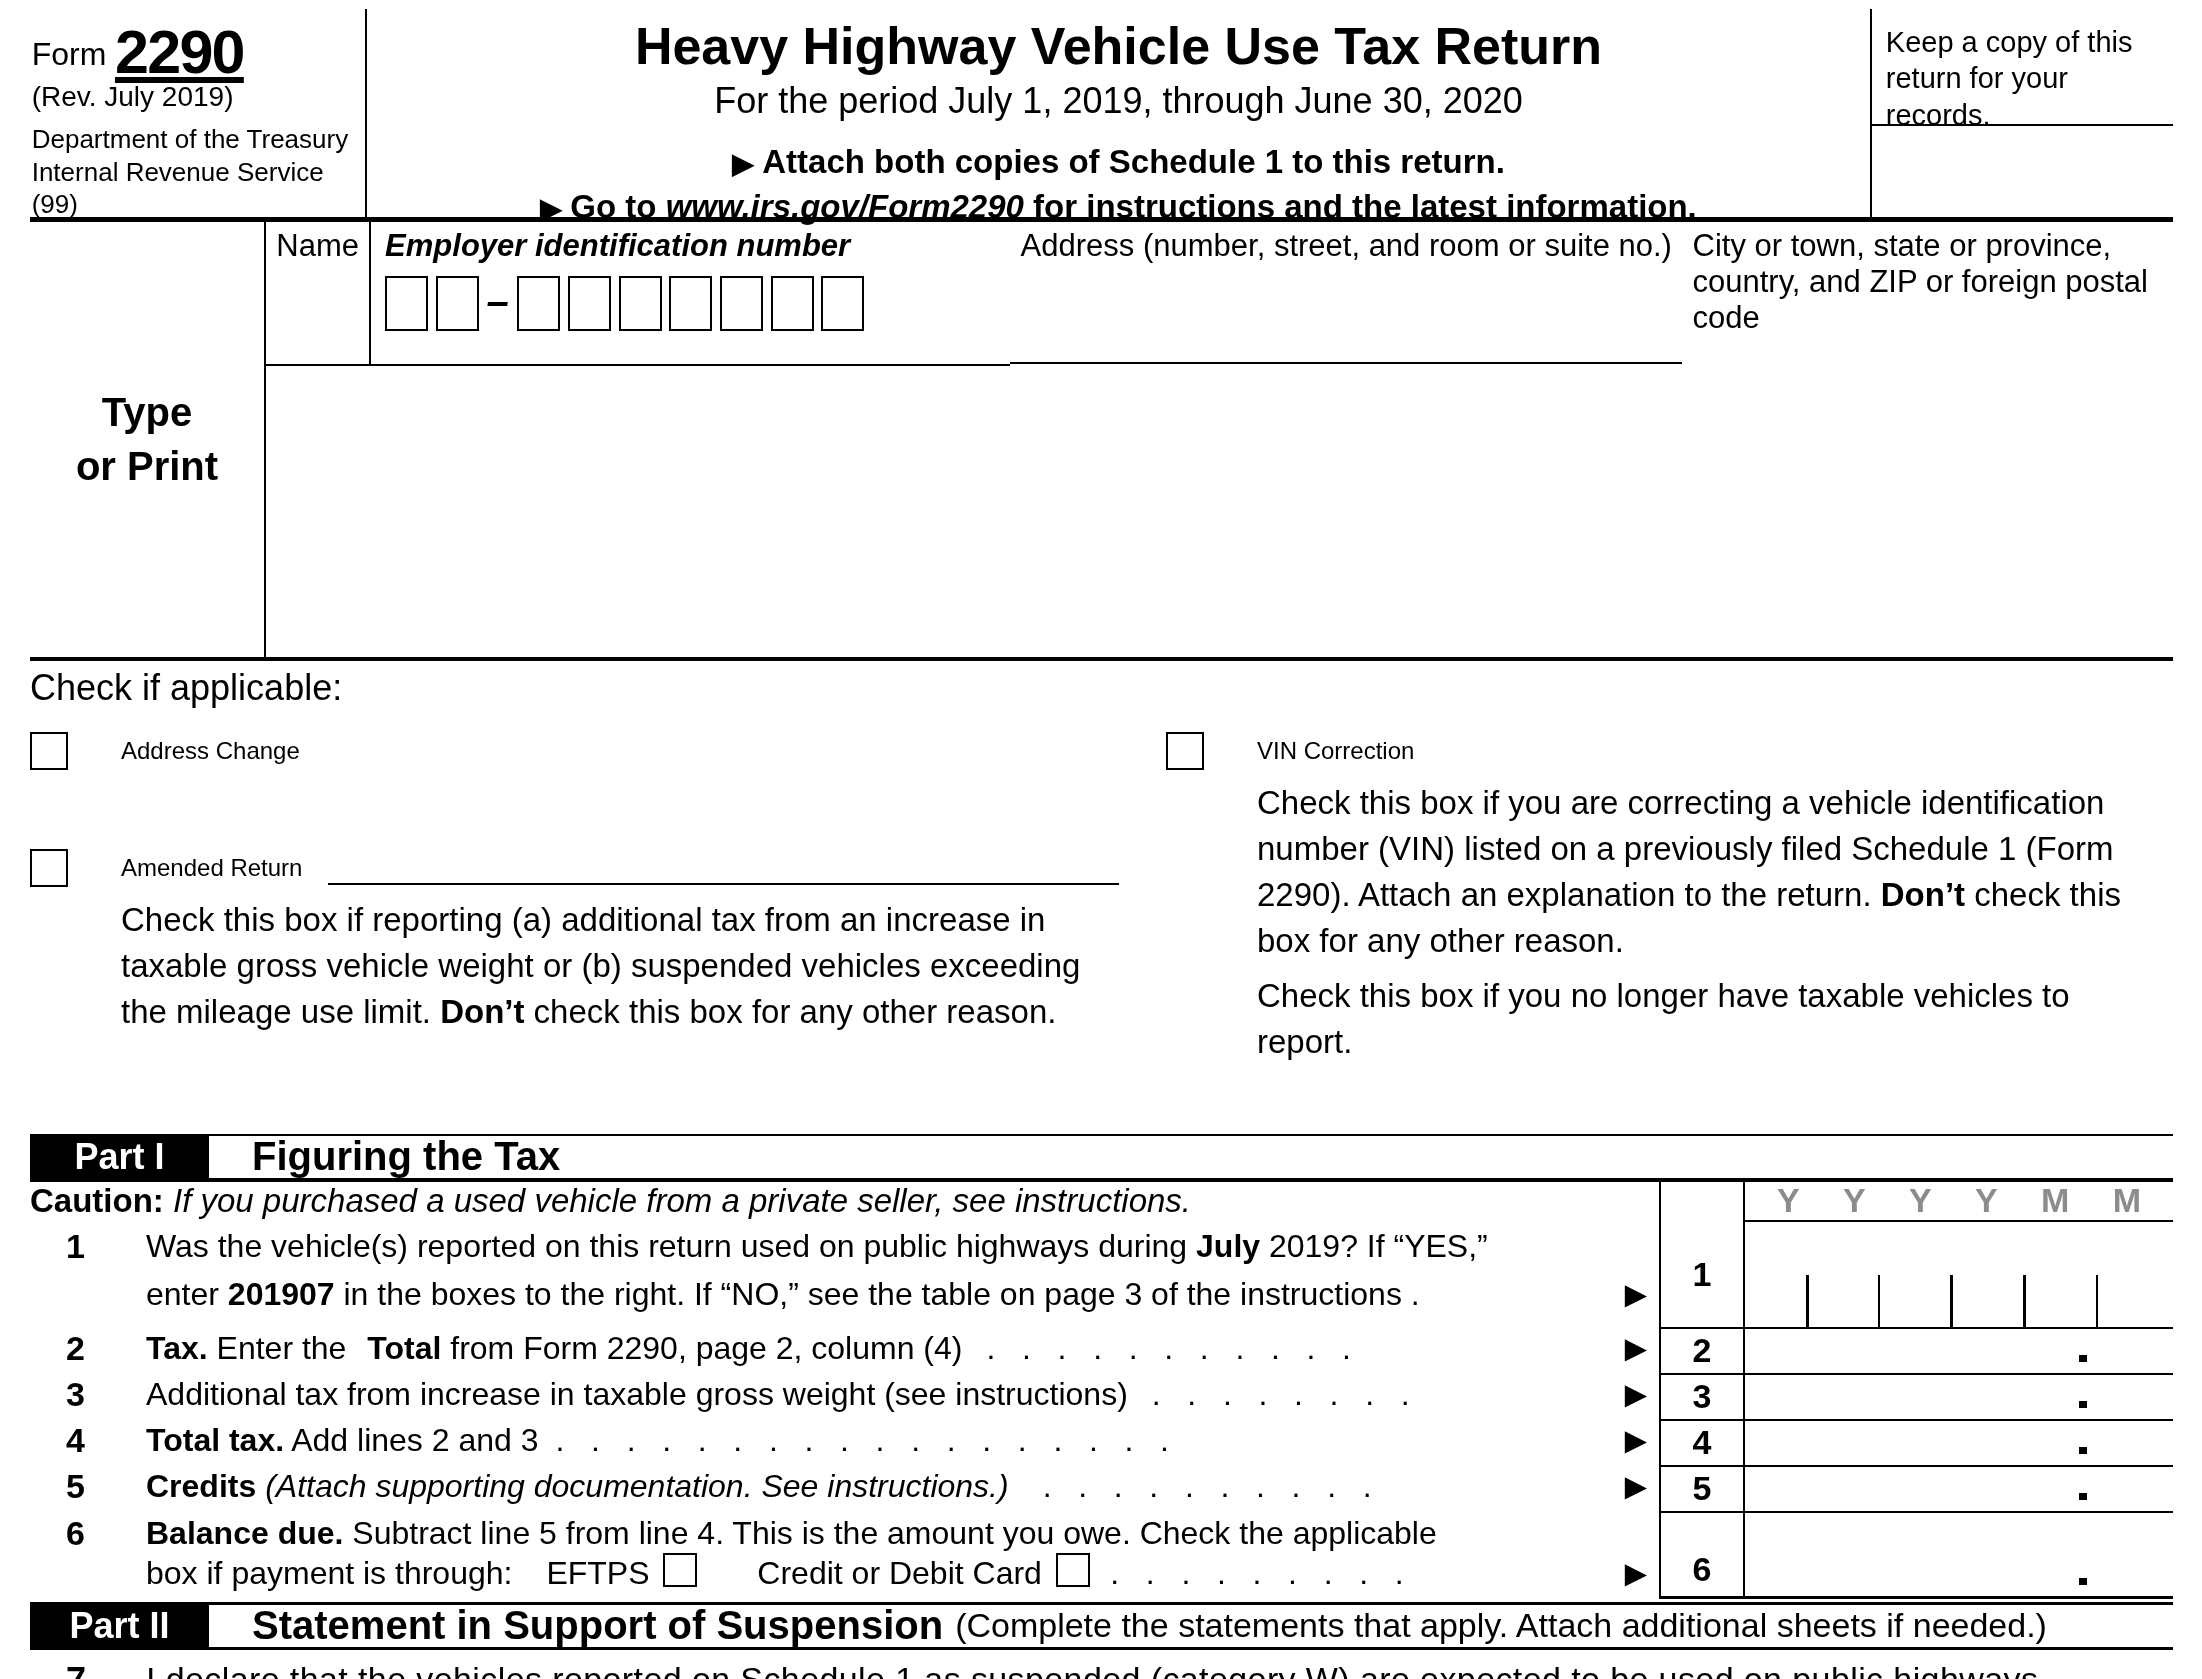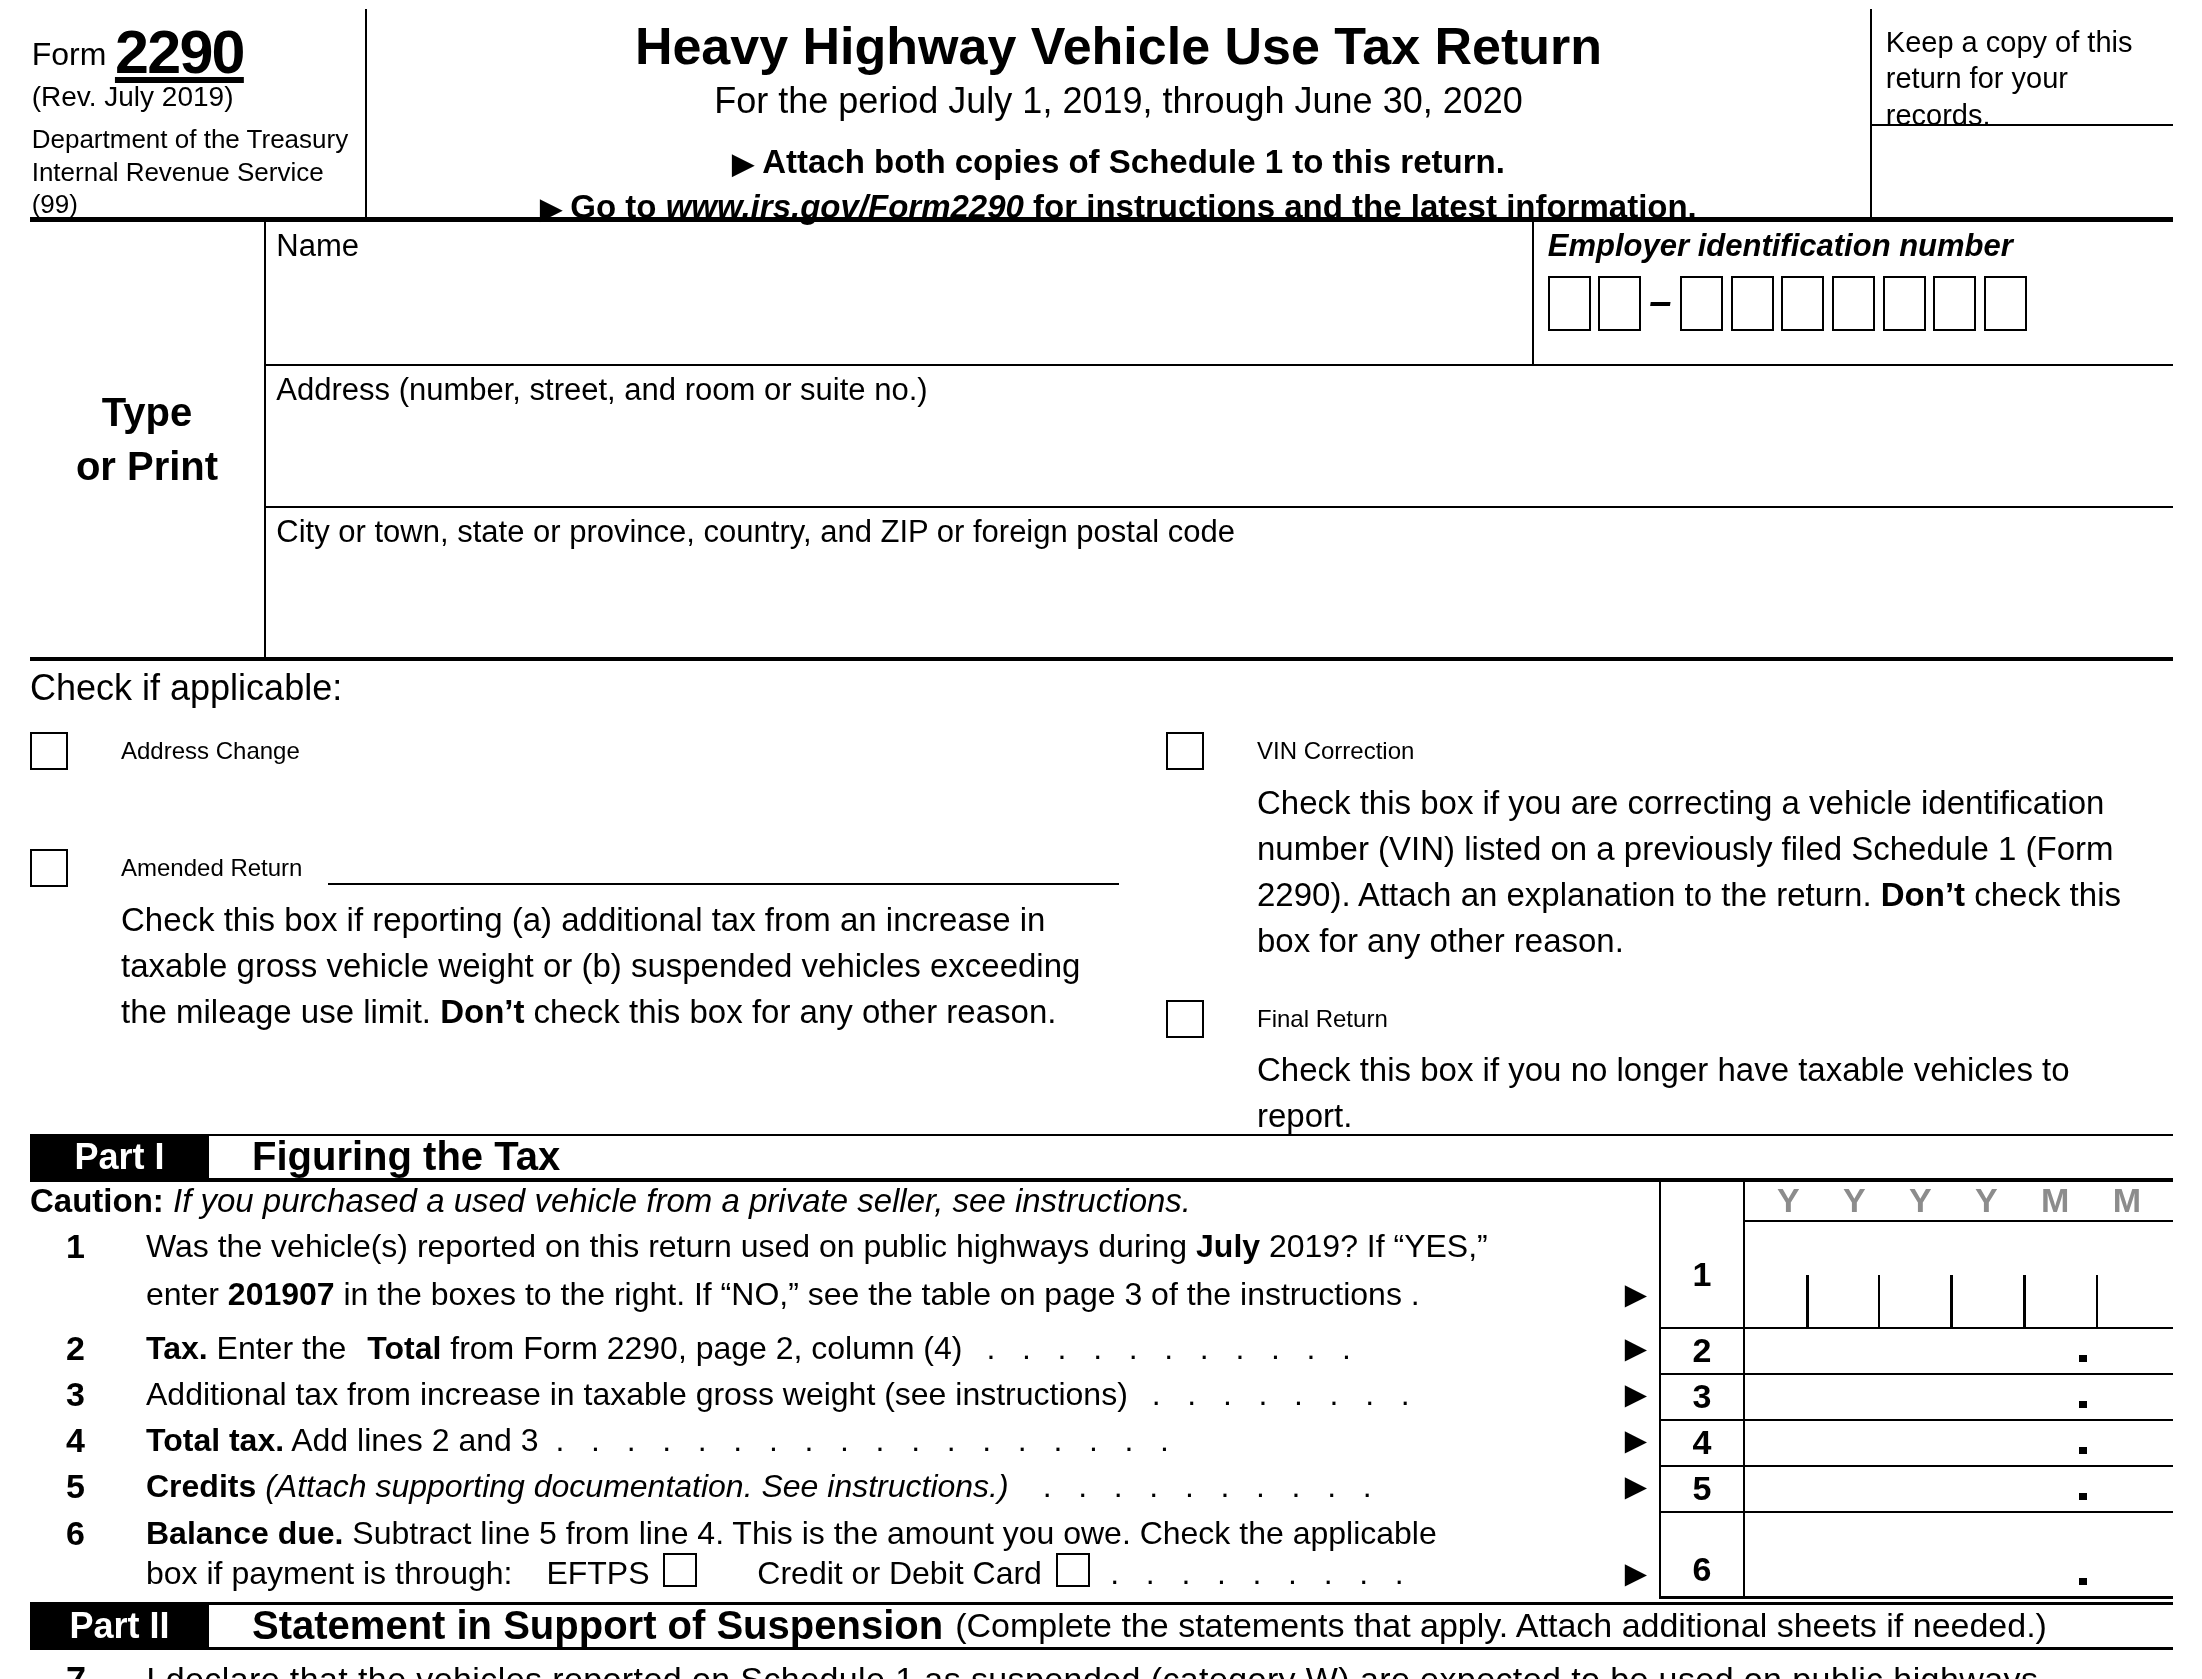--- a/index.html
+++ b/index.html
@@ -23,21 +23,21 @@
   .h-attach{font-size:33px;font-weight:bold;margin-top:20.6px;}
   .h-goto{font-size:33px;font-weight:bold;margin-top:6.9px;}
   .tri{font-size:28px;margin-right:8.6px;}
   .h-right{width:303px;border-left:2.6px solid #000;display:flex;flex-direction:column;}
   .h-keep{font-size:29px;line-height:1.25;padding:15.5px 3.4px 0 13.8px;height:117px;border-bottom:2.6px solid #000;}
   .h-omb{font-size:31px;padding:24px 3.4px 0 13.8px;flex:1;}
   
   .entity{display:flex;height:439px;border-bottom:4.3px solid #000;}
   .e-side{width:234px;display:flex;flex-direction:column;justify-content:center;align-items:center;
           font-size:40px;font-weight:bold;line-height:1.35;}
-  .e-main{flex:1;border-left:2.6px solid #000;display:flex;flex-direction:column;justify-content:flex-end;}
+  .e-main{flex:1;border-left:2.6px solid #000;display:flex;justify-content:flex-end;}
   .e-row1{display:flex;height:144px;border-bottom:2.6px solid #000;}
   .name-cell{flex:1;padding:6.9px 10.3px;font-size:31px;}
   .ein-cell{width:641px;border-left:2.6px solid #000;padding:6.9px 0 0 13.8px;font-style:italic;}
   .ein-label{font-size:31px;font-weight:bold;}
   .ein-boxes{display:flex;align-items:center;margin-top:12px;}
   .ein-box{width:43px;height:55px;border:2.6px solid #000;margin-right:7.7px;background:#fff;}
   .ein-dash{font-size:40px;font-weight:bold;margin:0 8.6px 5.2px 0;}
   .e-row2{height:142px;border-bottom:2.6px solid #000;padding:6.9px 10.3px;font-size:31px;}
   .e-row3{flex:1;padding:6.9px 10.3px;font-size:31px;}
   
@@ -177,24 +177,20 @@
           <div class="c-blank"></div>
         </div>
         <div class="c-desc cl-desc"><span>Check this box if reporting (a) additional tax from an increase in taxable gross vehicle weight or (b) suspended vehicles exceeding the mileage use limit. </span><span style="font-weight: bold;">Don’t</span><span> check this box for any other reason.</span></div>
       </div>
       <div class="c-right">
         <div class="c-item cr-item1">
           <div class="cbox"></div>
           <div class="c-label">VIN Correction</div>
         </div>
         <div class="c-desc cr-desc1"><span>Check this box if you are correcting a vehicle identification number (VIN) listed on a previously filed Schedule 1 (Form 2290). Attach an explanation to the return. </span><span style="font-weight: bold;">Don’t</span><span> check this box for any other reason.</span></div>
-        <div class="c-item cr-item2">
-          <div class="cbox"></div>
-          <div class="c-label">Final Return</div>
-        </div>
         <div class="c-desc cr-desc2">Check this box if you no longer have taxable vehicles to report.</div>
       </div>
     </div>
   </div>
 
   <div class="pbar">
     <div class="pbox">Part I</div>
     <div class="ptitle">Figuring the Tax</div>
   </div>
 

